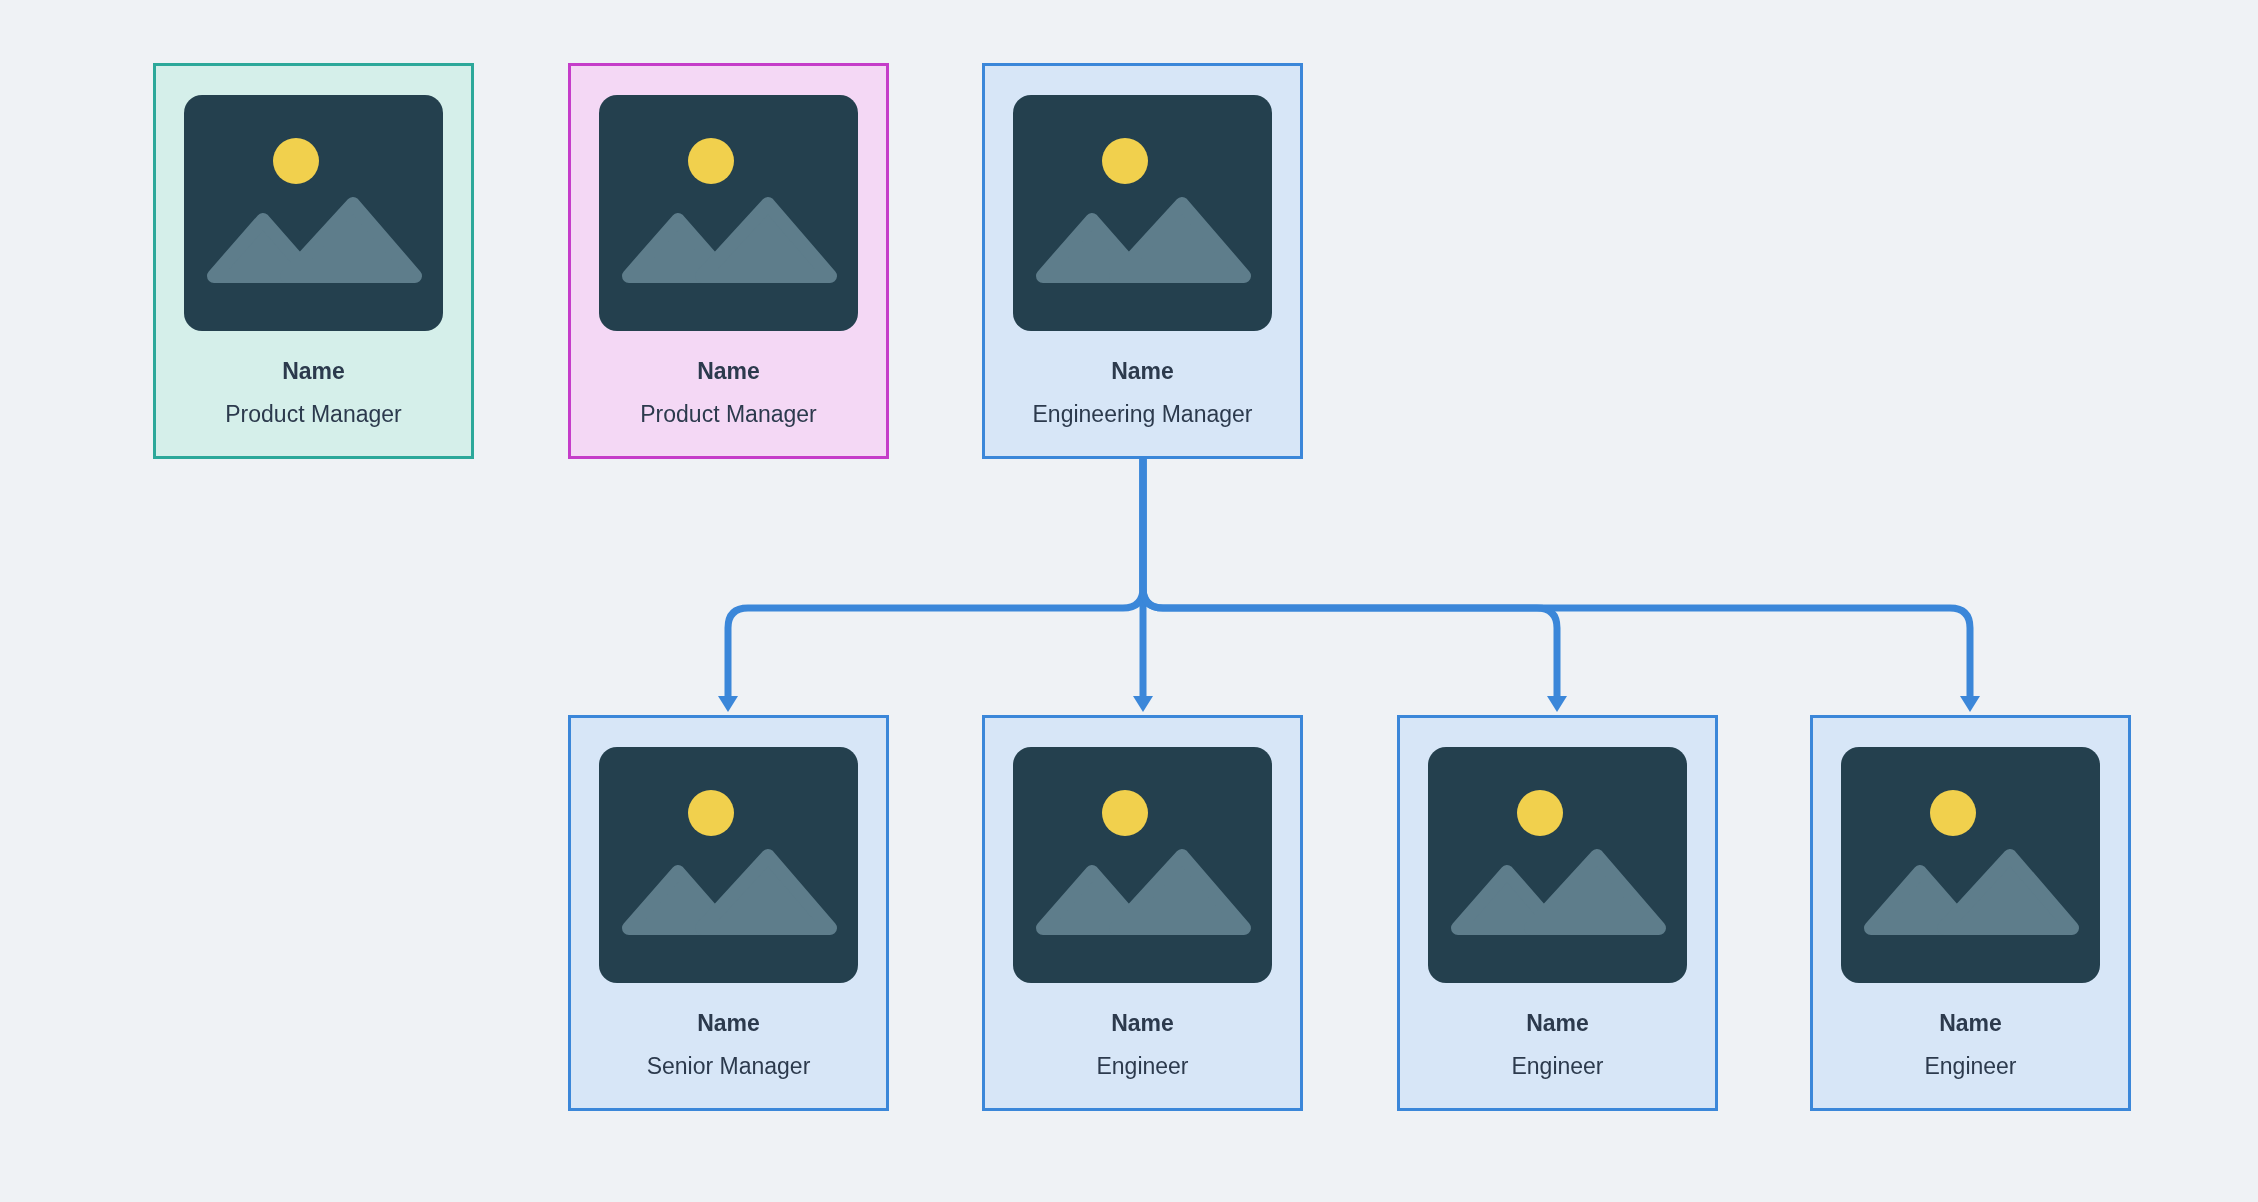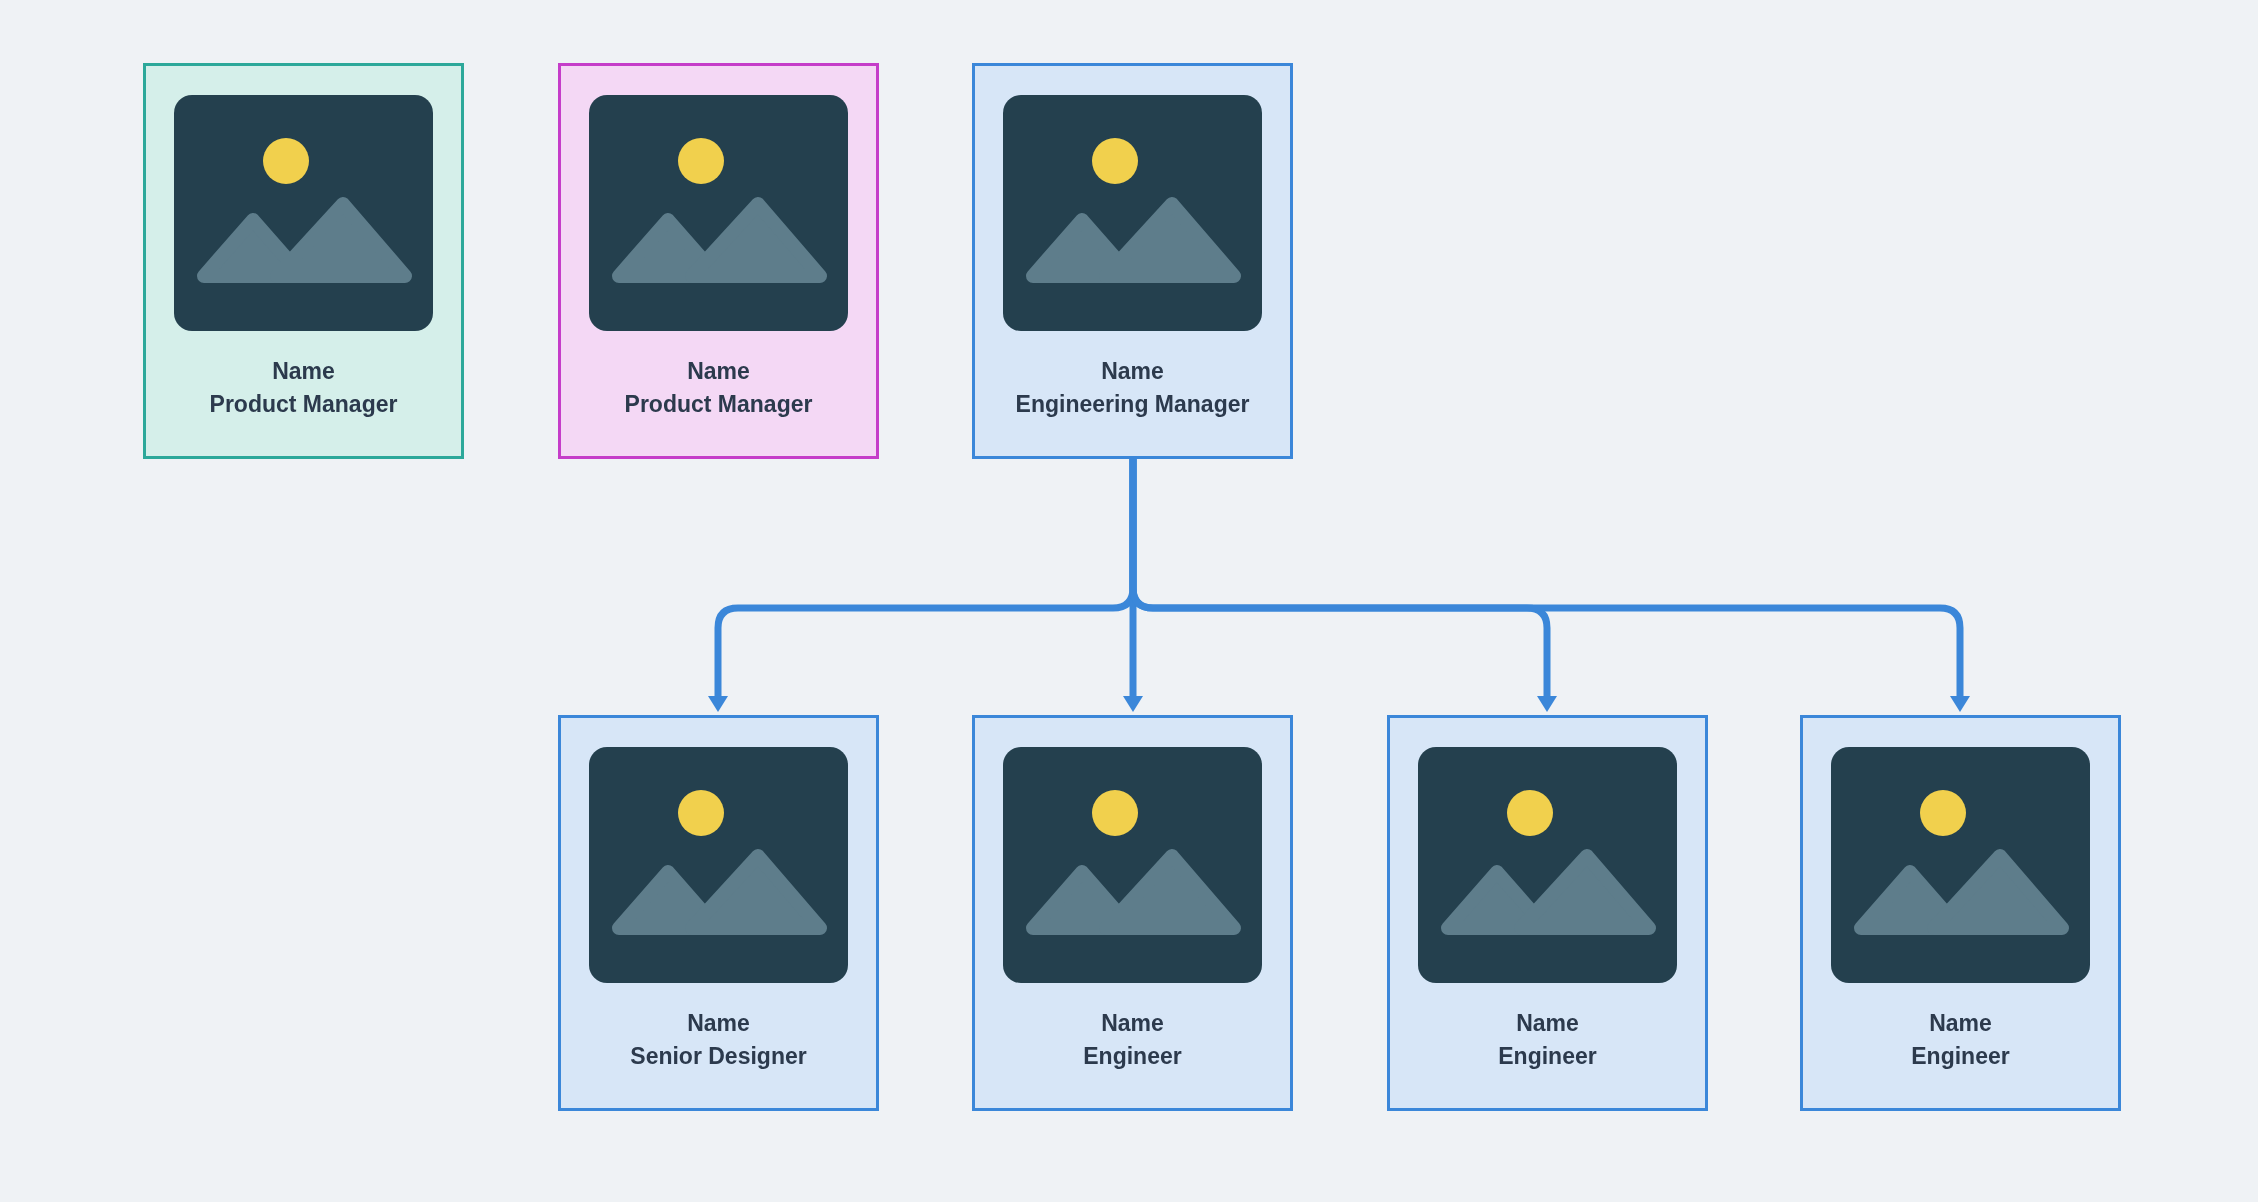--- a/index.html
+++ b/index.html
@@ -10,21 +10,21 @@
     --sun:#F1D04D;
     --text:#2C3A4D;
   }
   html,body{margin:0;padding:0;}
   body{
     width:2258px;height:1202px;
     background:var(--bg);
     font-family:"Liberation Sans", sans-serif;
     position:relative;overflow:hidden;
   }
-  .canvas{position:absolute;left:6px;top:0;width:1856px;height:1202px;padding-left:36px;}
+  .canvas{position:absolute;left:16px;top:0;width:1856px;height:1202px;padding-left:36px;}
   .connector-layer{position:absolute;left:0;top:0;z-index:1;}
   .connector-path{stroke:var(--connector);stroke-width:7;fill:none;}
   .arrow-head{fill:var(--connector);stroke:none;}
   .card{
     position:absolute;z-index:2;
     width:321px;height:396px;
     border:3px solid var(--connector);
     background:#D7E6F7;
     box-sizing:border-box;
     text-align:center;
@@ -49,23 +49,23 @@
     stroke:var(--mountain);
     stroke-width:14;
     stroke-linejoin:round;
   }
   .person-name{
     margin-top:27px;
     font-size:23px;line-height:26px;
     font-weight:700;color:var(--text);
   }
   .person-role{
-    margin-top:7px;
+    margin-top:17px;
     font-size:23px;line-height:26px;
-    font-weight:700;color:var(--text);
+    font-weight:400;color:var(--text);
   }
 </style>
 </head>
 <body>
 
 <div class="canvas">
 
   <svg class="connector-layer" width="2258" height="1202" viewBox="0 0 2258 1202">
     <g>
       <path class="connector-path" d="M1127 456 L1127 588 Q1127 608 1107 608 L732 608 Q712 608 712 628 L712 697"></path>
@@ -121,21 +121,21 @@
   <div class="card p3" style="border-color: rgb(59, 135, 217); background: rgb(215, 230, 247);">
     <div class="photo">
       <svg viewBox="0 0 259 236">
         <rect class="photo-bg" x="0" y="0" width="259" height="236" rx="18"></rect>
         <circle class="photo-sun" cx="112" cy="66" r="23"></circle>
         <path class="photo-mountain" d="M30 181 L79 125 L128 181 Z"></path>
         <path class="photo-mountain" d="M103 181 L169 109 L231 181 Z"></path>
       </svg>
     </div>
     <div class="person-name">Name</div>
-    <div class="person-role">Senior Designer</div>
+    <div class="person-role">Senior Manager</div>
   </div>
 
   <div class="card p4" style="border-color: rgb(59, 135, 217); background: rgb(215, 230, 247);">
     <div class="photo">
       <svg viewBox="0 0 259 236">
         <rect class="photo-bg" x="0" y="0" width="259" height="236" rx="18"></rect>
         <circle class="photo-sun" cx="112" cy="66" r="23"></circle>
         <path class="photo-mountain" d="M30 181 L79 125 L128 181 Z"></path>
         <path class="photo-mountain" d="M103 181 L169 109 L231 181 Z"></path>
       </svg>

